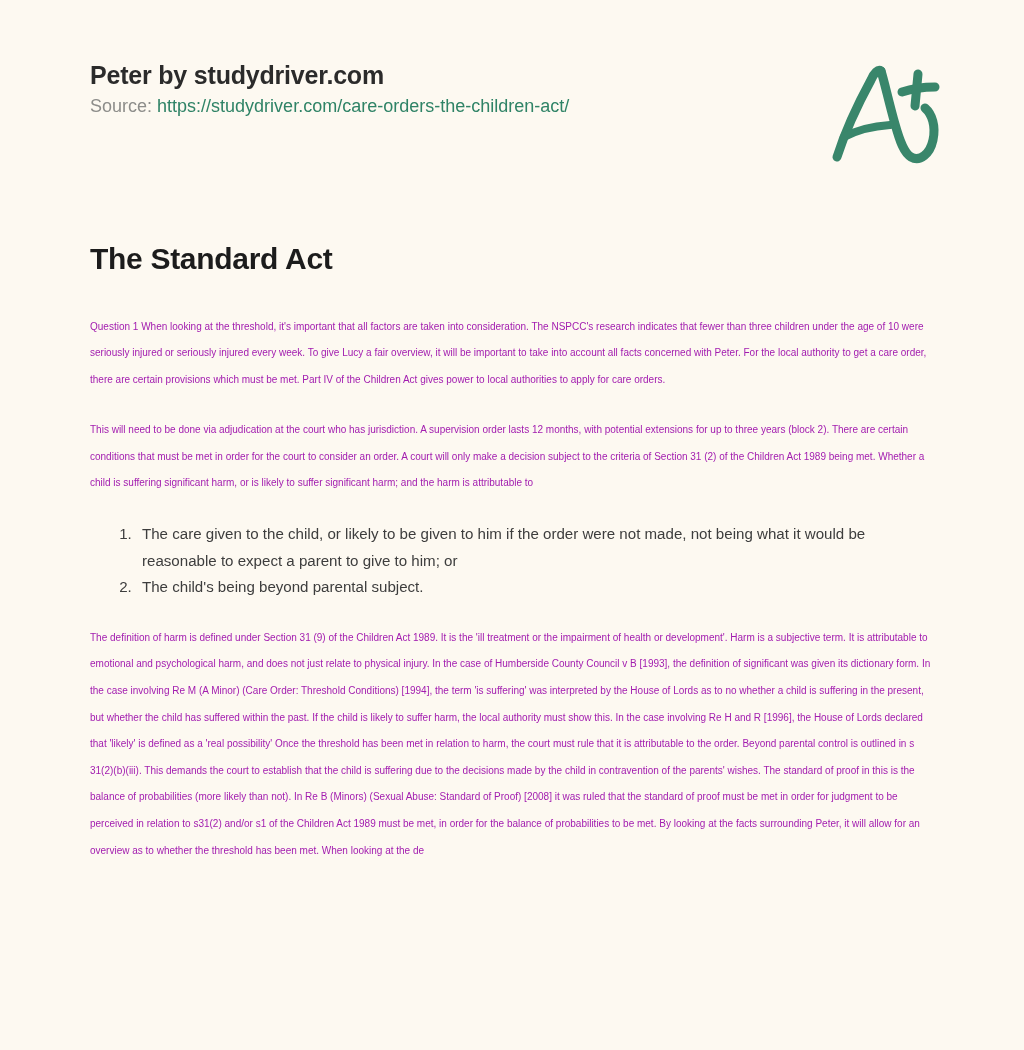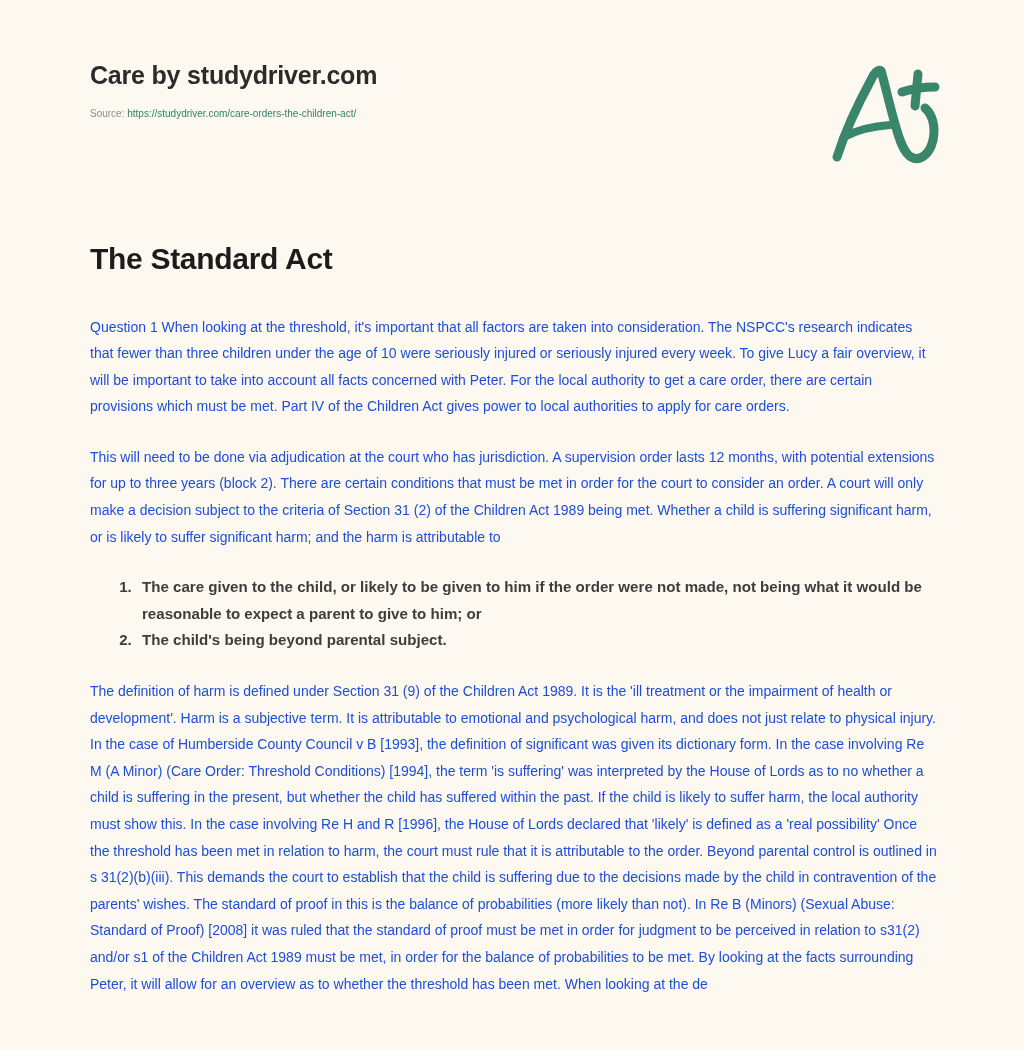--- a/index.html
+++ b/index.html
@@ -44,22 +44,22 @@
     font-size: 25px;
     font-weight: bold;
     color: #2b2b2b;
     letter-spacing: -0.2px;
     line-height: 1.1;
     margin: 0;
     white-space: nowrap;
   }
 
   .source-line {
-    margin-top: 18px;
-    font-size: 10px;
+    margin-top: 6px;
+    font-size: 18px;
     line-height: 1.2;
     white-space: nowrap;
   }
   .source-label {
     color: #8d8d8a;
   }
   .source-url {
     color: #2f8366;
     text-decoration: none;
   }
@@ -89,53 +89,52 @@
   .doc-title {
     font-size: 30px;
     font-weight: bold;
     color: #1c1c1c;
     letter-spacing: -0.3px;
     line-height: 1.25;
     margin: 0 0 36px 0;
   }
 
   .para {
-    font-size: 14px;
+    font-size: 10px;
     line-height: 26.6px;
-    color: #1d4ed8;
+    color: #a21caf;
     margin: 0 0 24px 0;
     text-align: left;
   }
 
   ol.clauses {
     margin: 0 0 24px 0;
     padding-left: 46px;
     font-size: 15.1px;
     line-height: 26.6px;
     color: #3d3d3d;
   }
   ol.clauses li {
     margin: 0;
     padding-left: 6px;
-    font-weight: bold;
   }
 
   .para-last {
     margin-bottom: 0;
   }
 </style>
 </head>
 <body>
 
 <div class="page">
 
   <div class="header">
 
     <div class="header-text">
-      <div class="byline">Care by studydriver.com</div>
+      <div class="byline">Peter by studydriver.com</div>
       <div class="source-line">
         <span class="source-label">Source:</span>
         <a class="source-url" href="#">https://studydriver.com/care-orders-the-children-act/</a>
       </div>
     </div>
 
     <div class="logo">
       <svg viewBox="0 0 130 112" xmlns="http://www.w3.org/2000/svg">
         <g fill="none" stroke="#39866b" stroke-linecap="round" stroke-linejoin="round">
 

